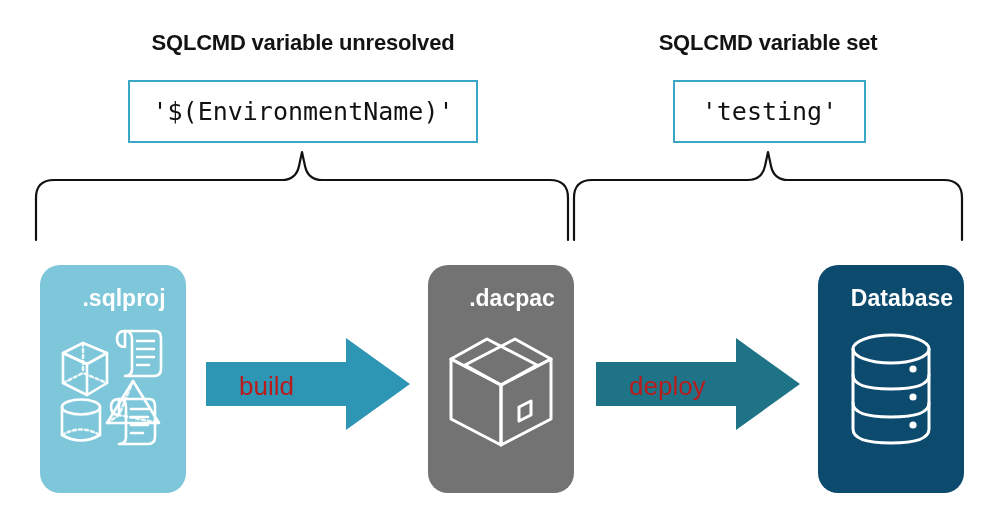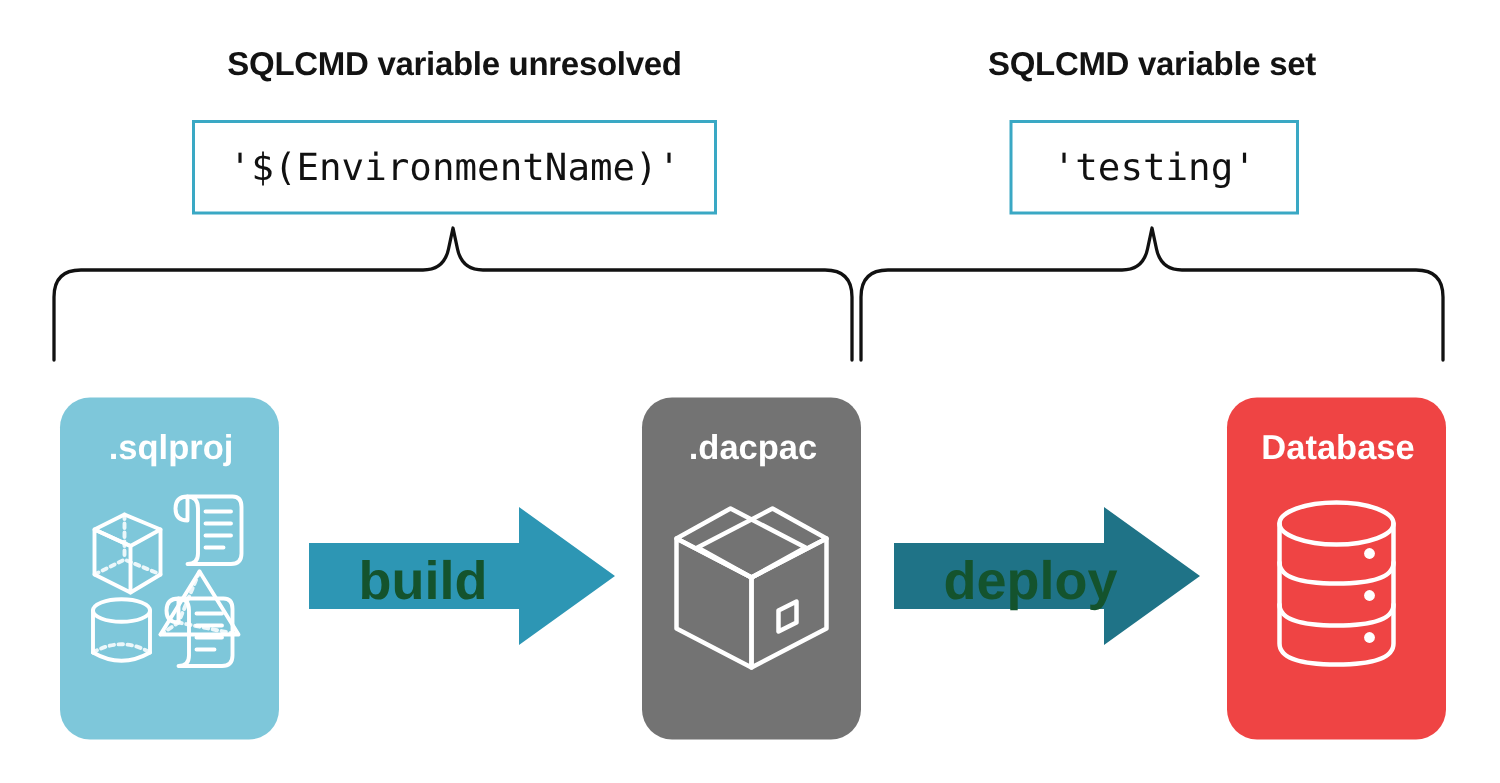--- a/index.html
+++ b/index.html
@@ -63,54 +63,54 @@
   .stage-box {
     position: absolute;
     top: 265px;
     width: 146px;
     height: 228px;
     border-radius: 20px;
   }
   .stage-label {
     position: absolute;
     top: 20px;
-    left: 1px;
+    left: 11px;
     width: 100%;
     text-align: center;
     font-family: "Liberation Sans", sans-serif;
     font-weight: bold;
     font-size: 23px;
     color: #ffffff;
     white-space: nowrap;
   }
   .stage-icon {
     position: absolute;
     left: 50%;
     transform: translateX(-50%);
   }
   #box-sqlproj  { left: 40px;  background: #7ec7da; }
   #box-dacpac   { left: 428px; background: #737373; }
-  #box-database { left: 818px; background: #ef4444; }
+  #box-database { left: 818px; background: #0c4a6e; }
 
   #icon-sqlproj  { top: 60px; }
   #icon-dacpac   { top: 58px; }
   #icon-database { top: 66px; }
 
   
   .arrow-wrap { position: absolute; }
   #arrow-build  { left: 206px; top: 336px; }
   #arrow-deploy { left: 596px; top: 336px; }
   .arrow-label {
     position: absolute;
     top: 50%;
     transform: translateY(-50%);
     font-family: "Liberation Sans", sans-serif;
-    font-weight: bold;
-    font-size: 36px;
-    color: #14532d;
+    font-weight: normal;
+    font-size: 26px;
+    color: #b91c1c;
     white-space: nowrap;
     pointer-events: none;
   }
   #arrow-build .arrow-label  { left: 33px; }
   #arrow-deploy .arrow-label { left: 33px; }
 </style>
 </head>
 <body>
 
 <div id="canvas">

